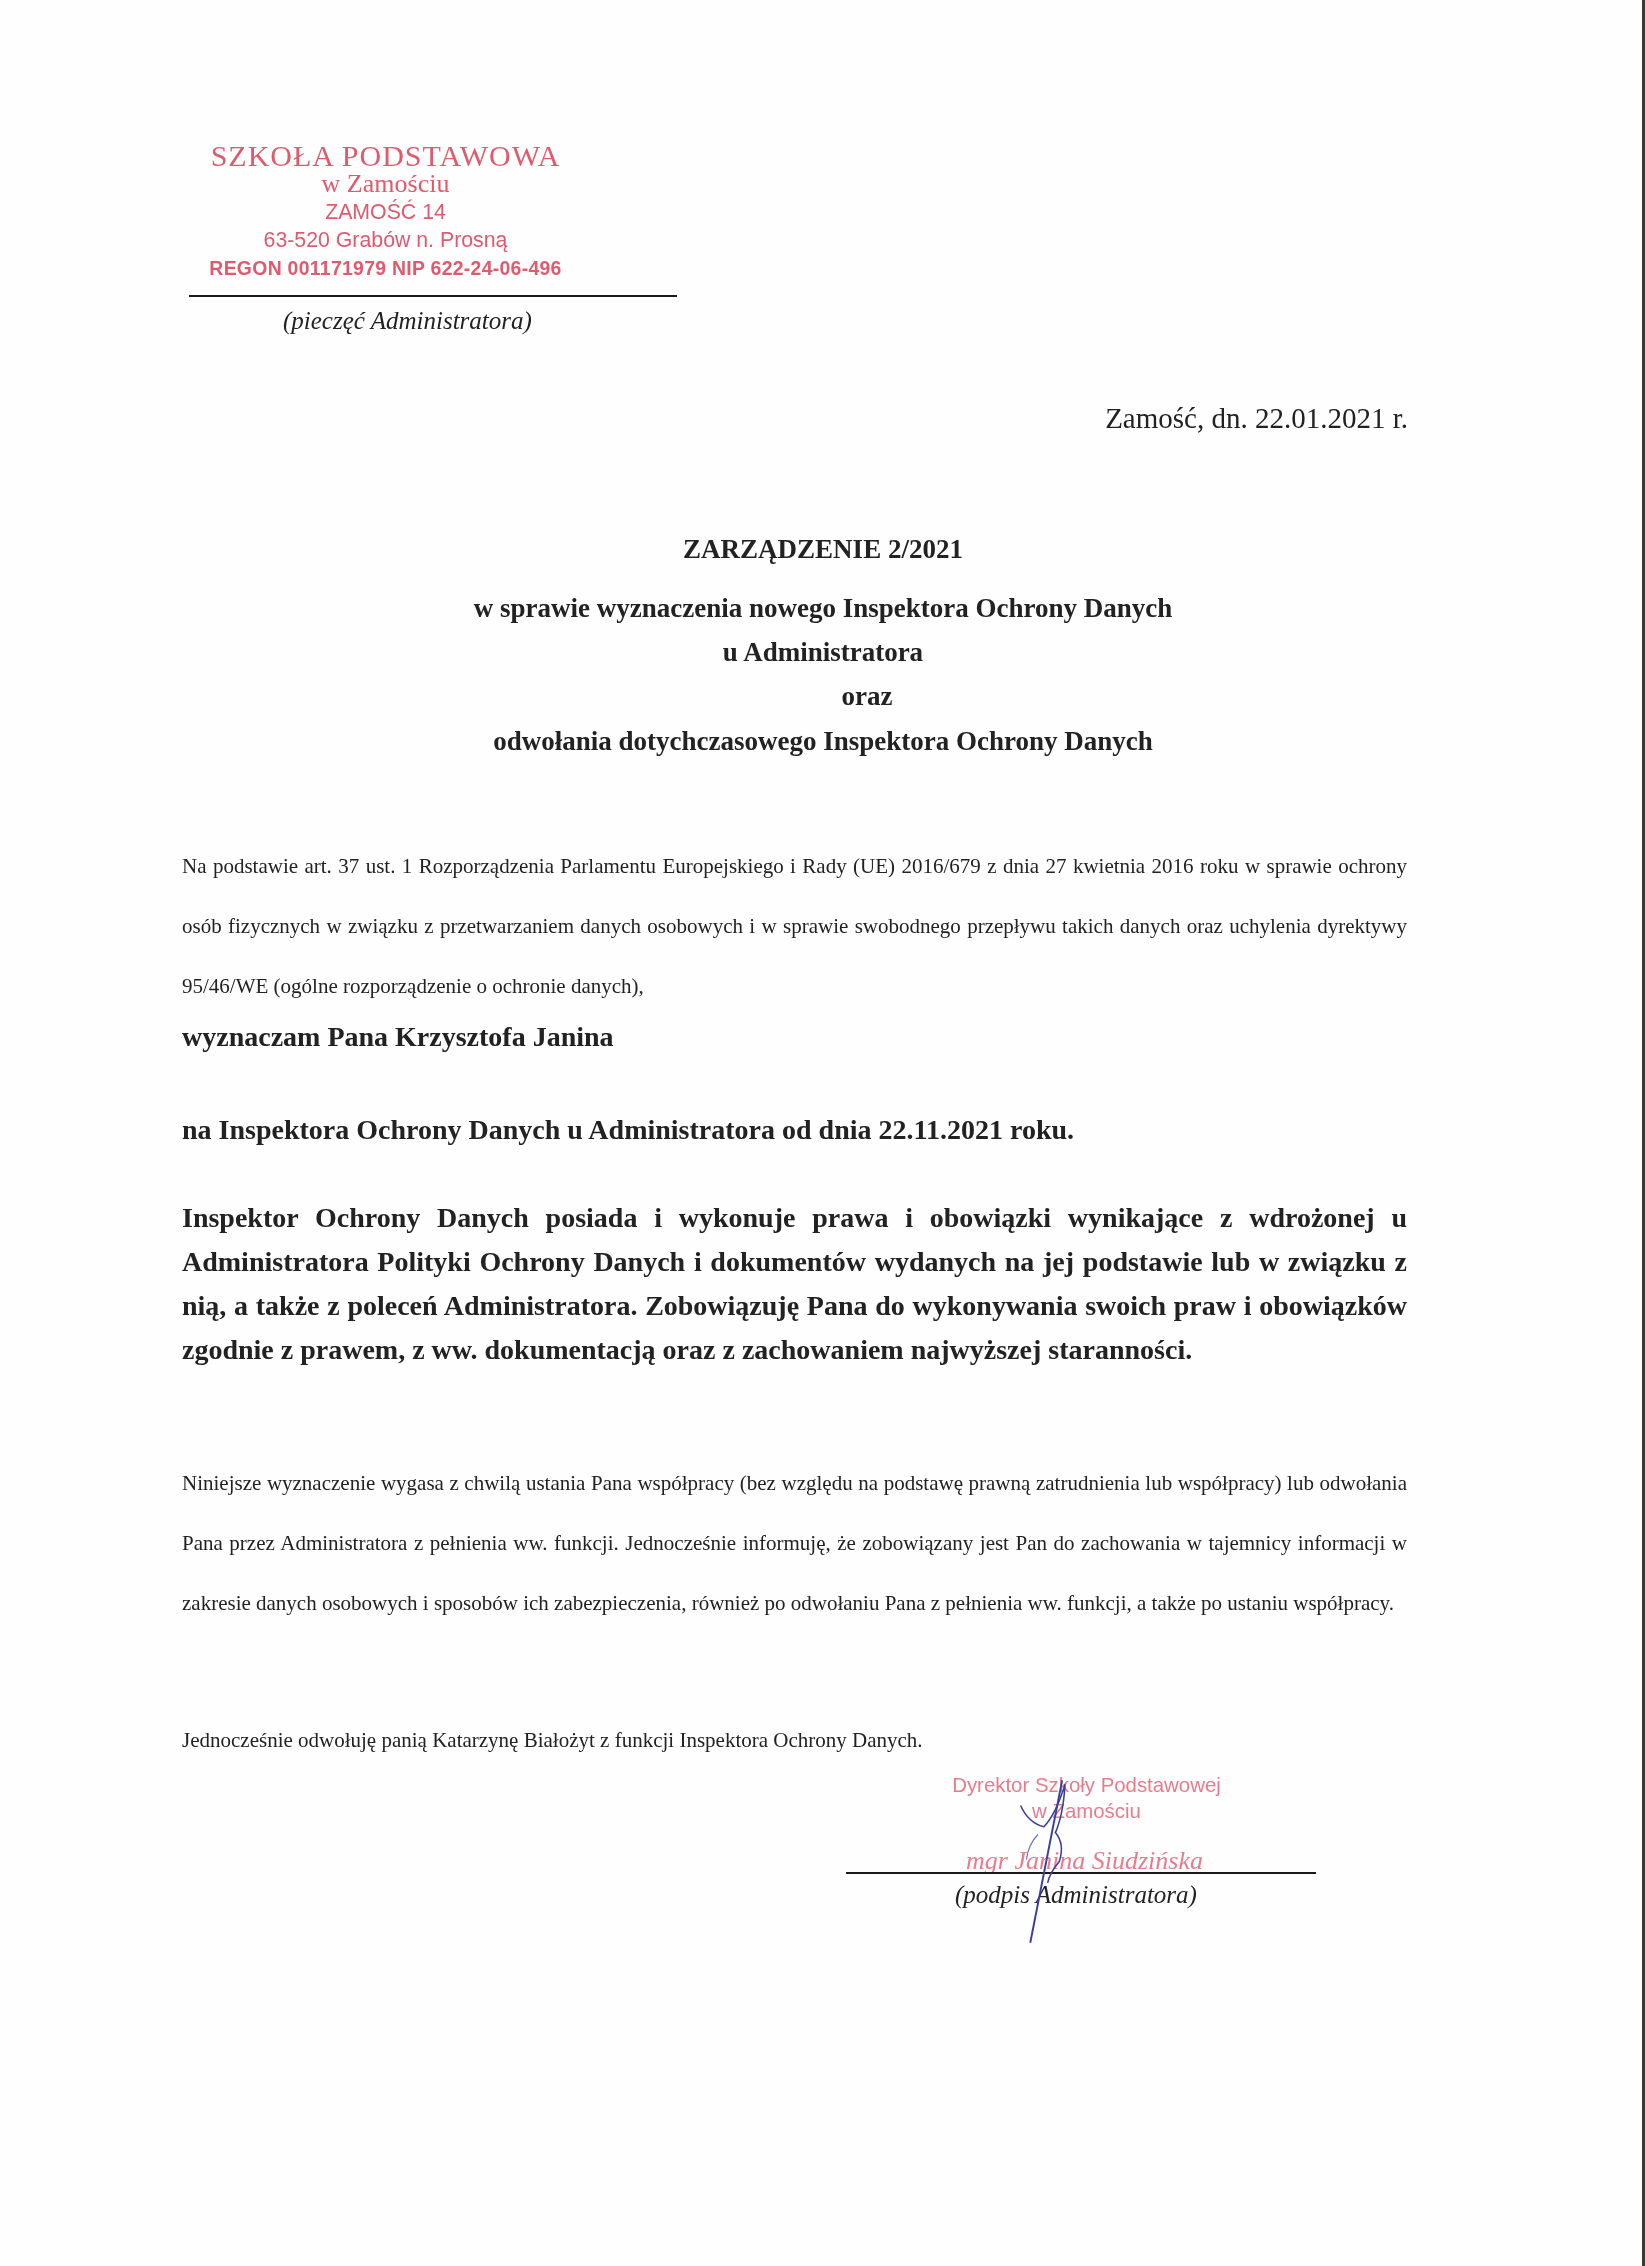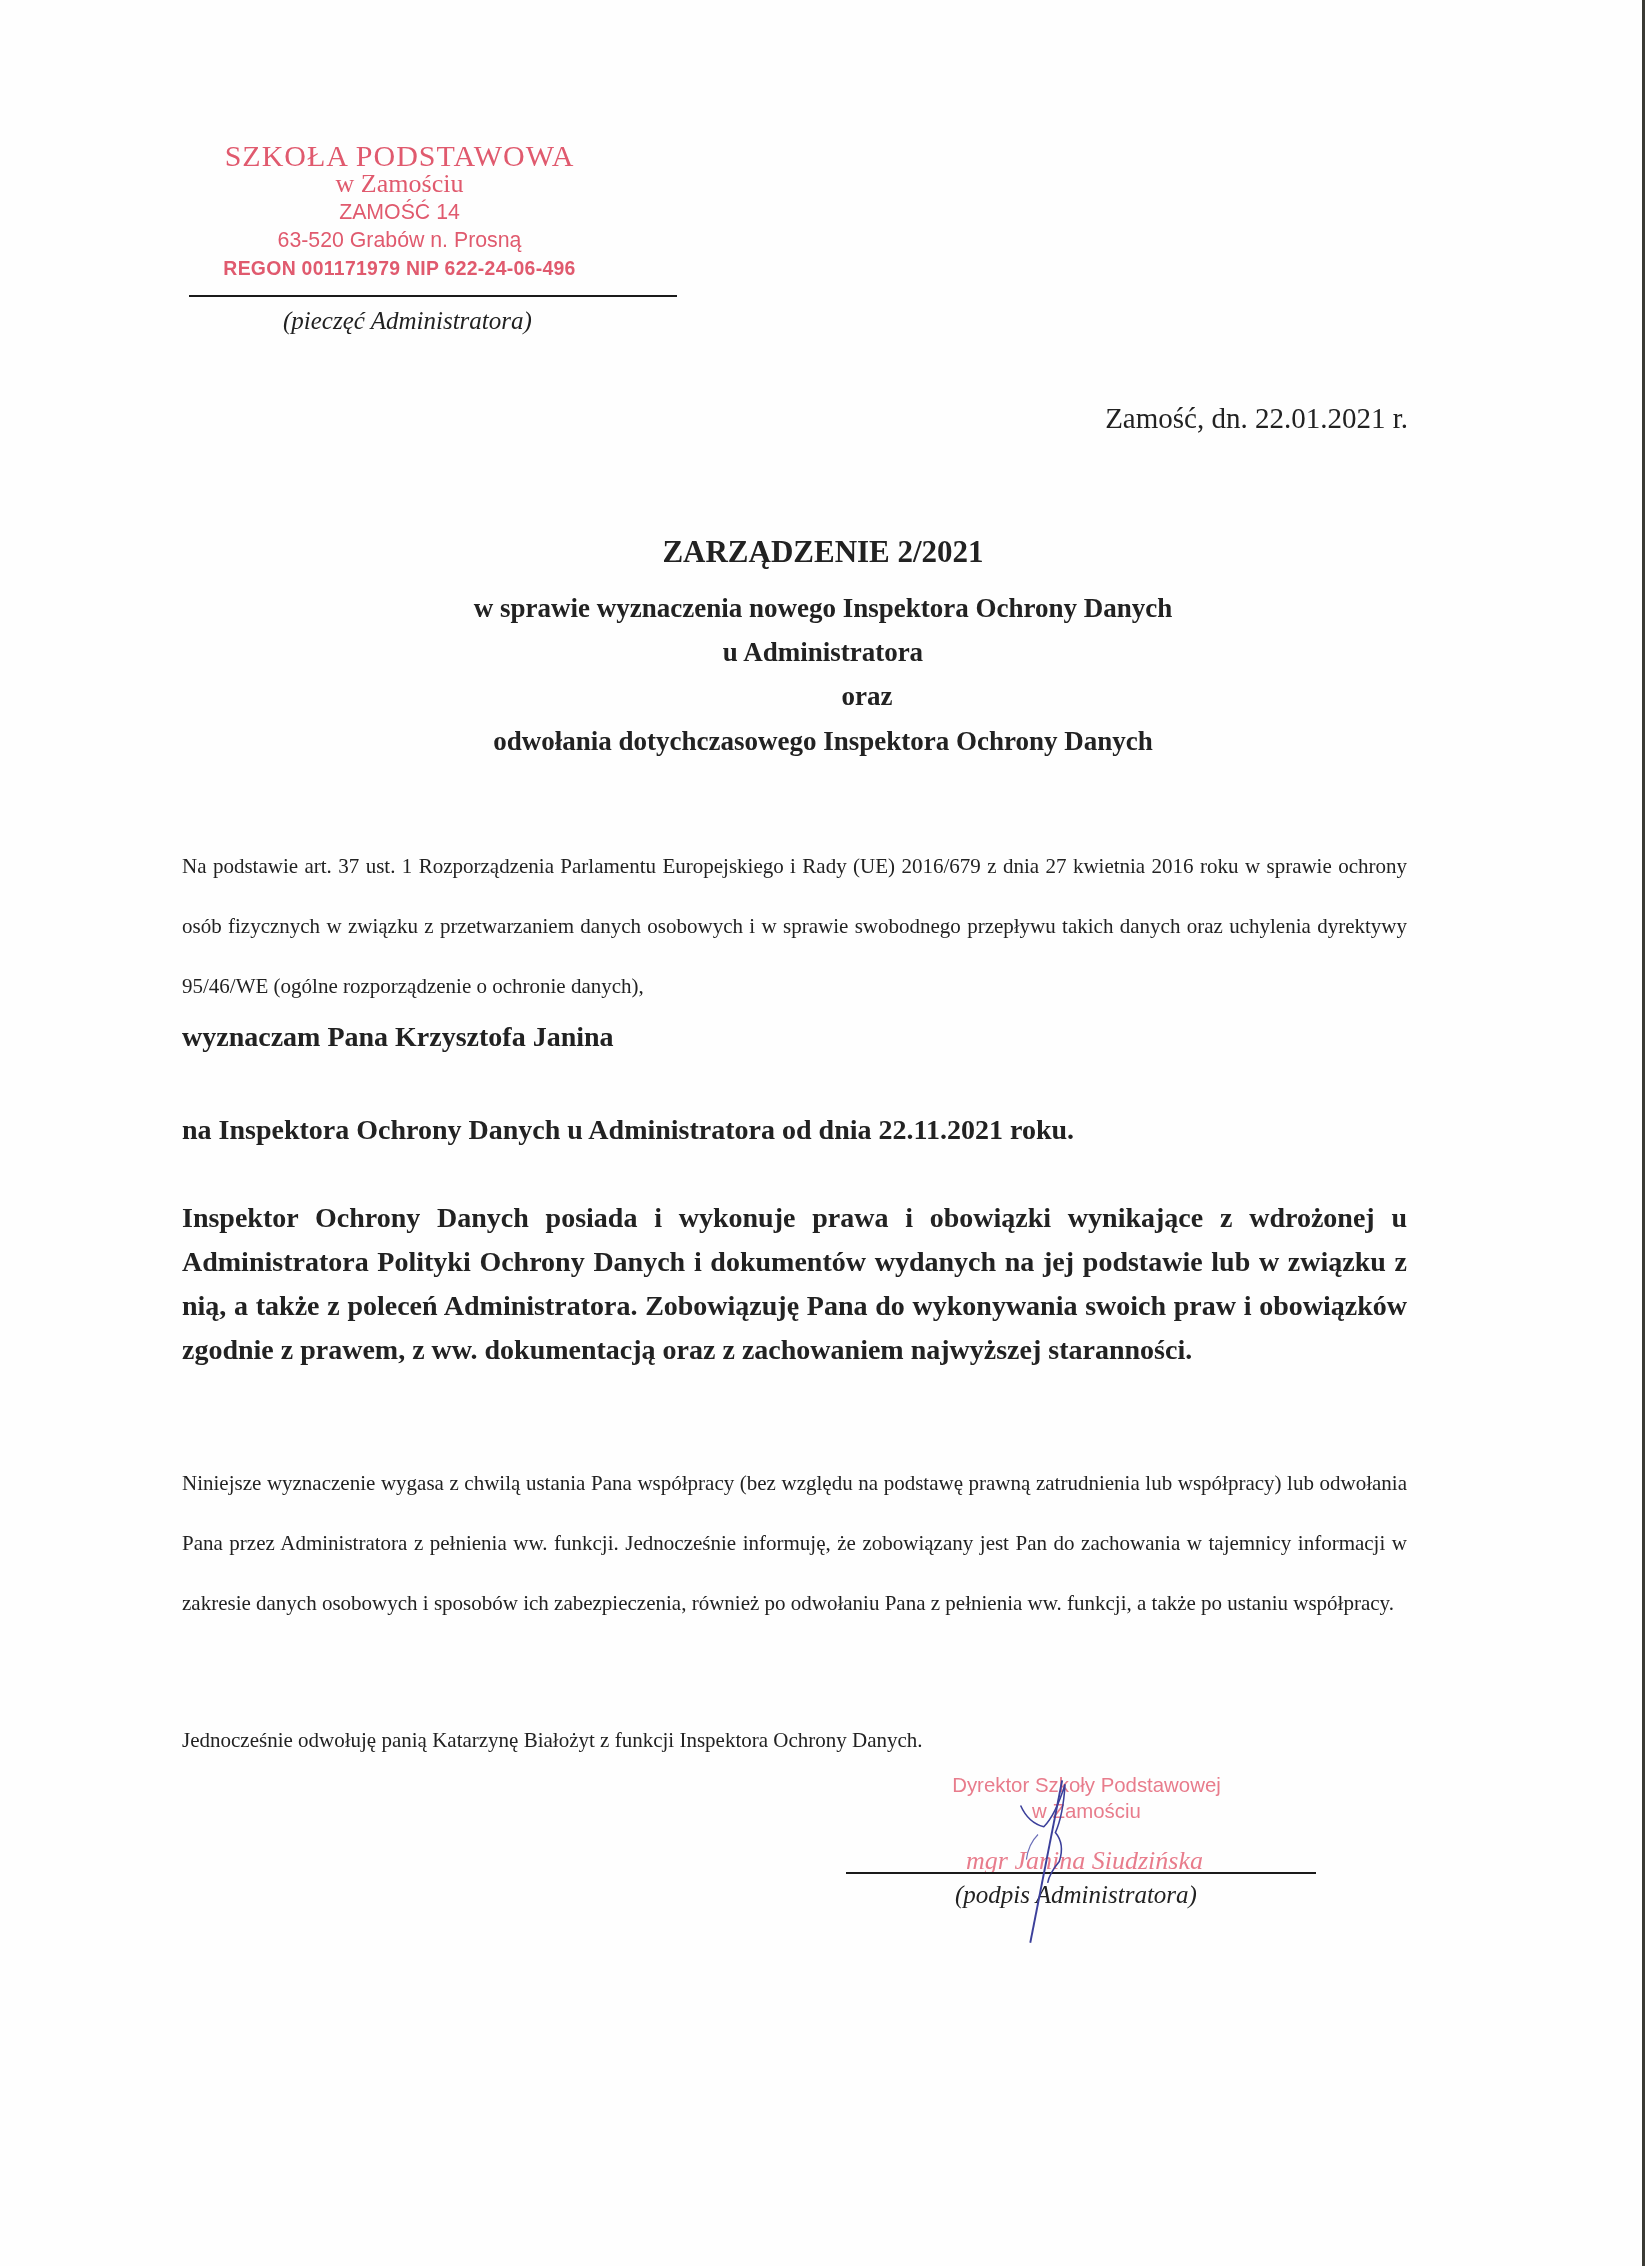--- a/index.html
+++ b/index.html
@@ -11,34 +11,34 @@
   .stamp .l1 { font-family: "Liberation Serif", serif; font-size: 30px; letter-spacing: 1px; }
   .stamp .l2 { font-family: "Liberation Serif", serif; font-size: 26px; }
   .stamp .l3 { font-size: 21.3px; }
   .stamp .l4 { font-size: 21.3px; }
   .stamp .l5 { font-size: 19.4px; font-weight: bold; letter-spacing: 0.3px; }
   .stamp div { line-height: 28px; }
   .line { position: absolute; height: 1.9px; background: #1a1a1a; }
   .caption { position: absolute; font-style: italic; font-size: 25px; white-space: nowrap; }
   .date { position: absolute; top: 402px; right: 238px; font-size: 29px; white-space: nowrap; }
   .title { position: absolute; left: 0; width: 1646px; text-align: center; font-weight: bold; }
-  .t1 { top: 534px; font-size: 31px; }
+  .t1 { top: 534px; font-size: 27px; }
   .ts { font-size: 27px; }
   .body { position: absolute; left: 182px; width: 1225px; font-size: 21px; line-height: 60px; text-align: justify; }
   .body.b { font-weight: bold; font-size: 28px; line-height: 44px; }
   .sig-stamp { position: absolute; left: 941px; top: 1772px; width: 291px; text-align: center; font-family: "Liberation Sans", sans-serif; color: #e87c8c; font-size: 20.4px; line-height: 26px; white-space: nowrap; }
   .sig-name { position: absolute; left: 939px; top: 1846px; width: 291px; text-align: center; font-family: "Liberation Serif", serif; font-style: italic; color: #e87c8c; font-size: 26px; white-space: nowrap; }
   svg.signature { position: absolute; left: 1009px; top: 1776px; }
 </style>
 </head>
 <body>
 
 <div class="page">
 
-  <div class="stamp" style="left:220px; top:142px; width:359px;">
+  <div class="stamp" style="left:206px; top:142px; width:359px;">
     <div class="l1">SZKOŁA PODSTAWOWA</div>
     <div class="l2">w Zamościu</div>
     <div class="l3">ZAMOŚĆ 14</div>
     <div class="l4">63-520 Grabów n. Prosną</div>
     <div class="l5">REGON 001171979 NIP 622-24-06-496</div>
   </div>
   <div class="line" style="left:189px; top:295px; width:488px;"></div>
   <div class="caption serif" style="left:283px; top:307px;">(pieczęć Administratora)</div>
 
   <div class="date serif">Zamość, dn. 22.01.2021 r.</div>

